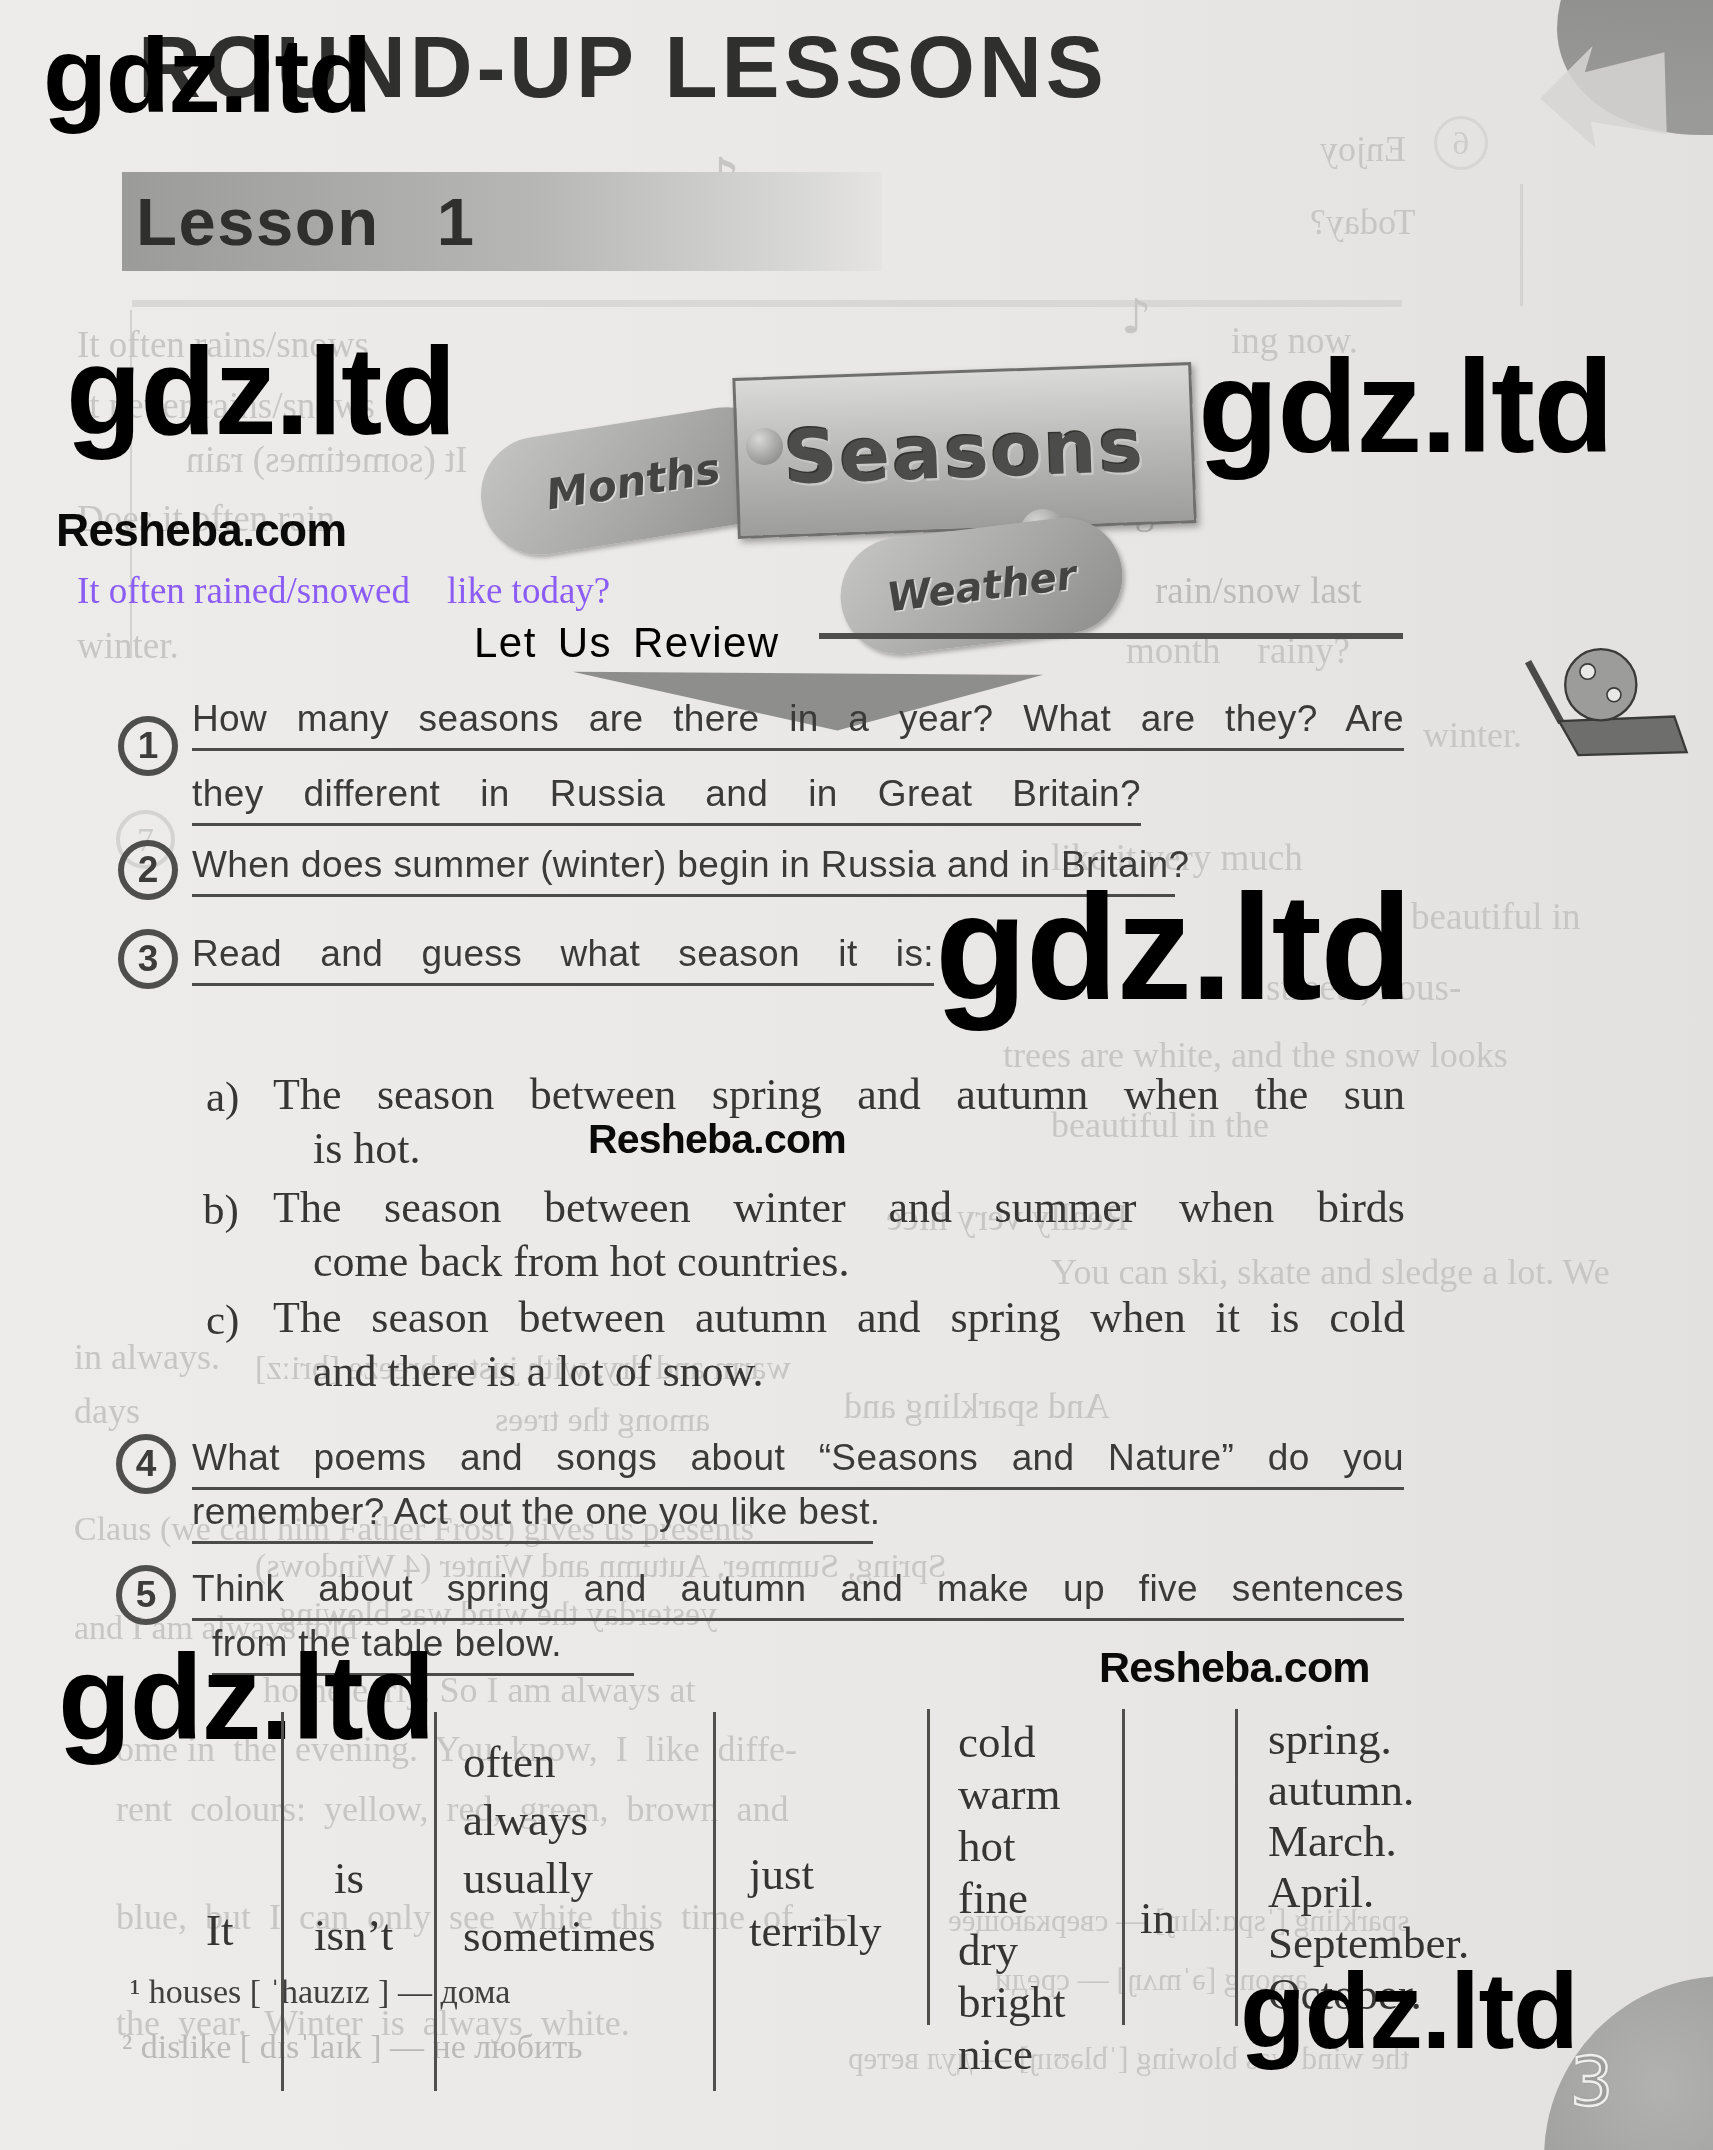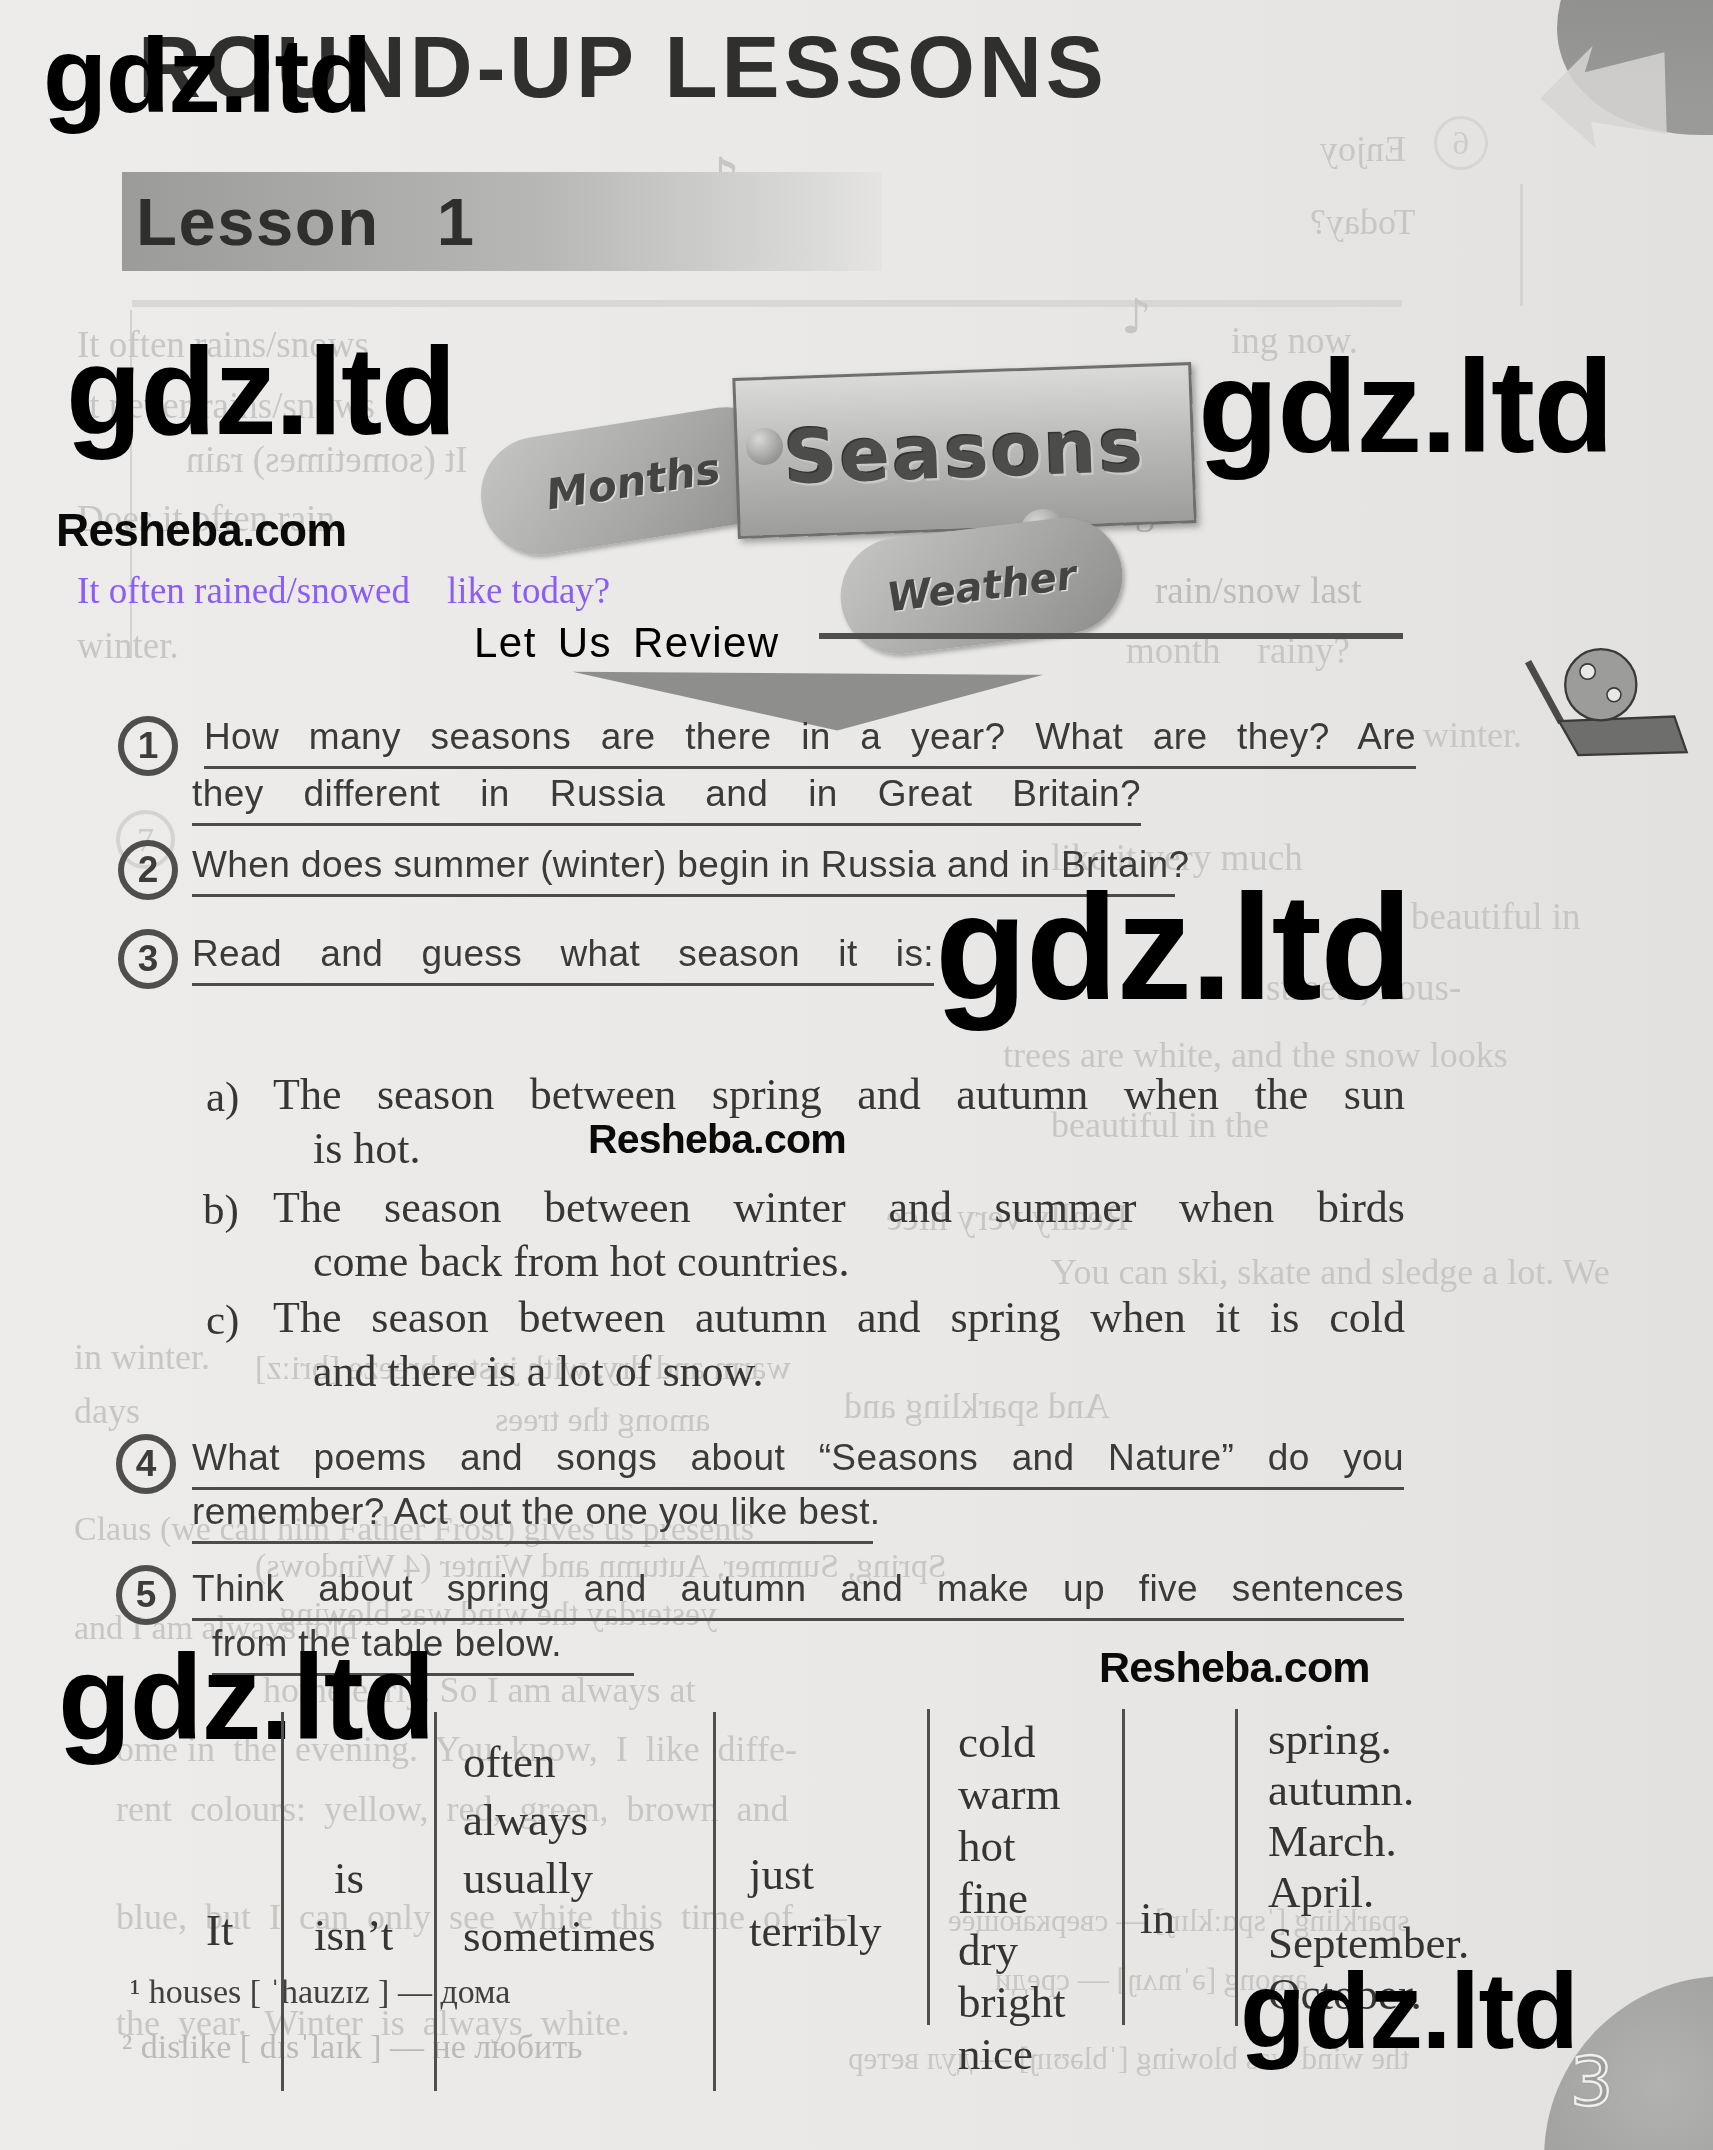--- a/index.html
+++ b/index.html
@@ -86,21 +86,21 @@
 <div class="gh" style="left:1126px;top:631px;font-size:37px;">month    rainy?</div>
 <div class="gh" style="left:1423px;top:716px;font-size:36px;">winter.</div>
 <div class="gh" style="left:1051px;top:838px;font-size:37px;">like it very much</div>
 <div class="gh" style="left:1411px;top:897px;font-size:37px;">beautiful in</div>
 <div class="gh" style="left:1266px;top:968px;font-size:37px;">streets, hous-</div>
 <div class="gh" style="left:1003px;top:1036px;font-size:36px;">trees are white, and the snow looks</div>
 <div class="gh" style="left:1051px;top:1106px;font-size:36px;">beautiful in the</div>
 <div class="gh mir" style="left:886px;top:1198px;font-size:37px;">Really very nice</div>
 <div class="gh" style="left:1051px;top:1253px;font-size:36px;">You can ski, skate and sledge a lot. We</div>
 <div class="gh mir" style="left:844px;top:1387px;font-size:36px;">And sparkling and</div>
-<div class="gh" style="left:74px;top:1338px;font-size:36px;">in winter.</div>
+<div class="gh" style="left:74px;top:1338px;font-size:36px;">in always.</div>
 <div class="gh" style="left:74px;top:1392px;font-size:36px;">days</div>
 <div class="gh mir" style="left:255px;top:1349px;font-size:34px;">warm and dry, with just a breeze [briːz]</div>
 <div class="gh mir" style="left:495px;top:1401px;font-size:34px;">among the trees</div>
 <div class="gh" style="left:74px;top:1510px;font-size:34px;">Claus (we call him Father Frost) gives us presents</div>
 <div class="gh mir" style="left:255px;top:1547px;font-size:34px;">Spring, Summer, Autumn and Winter (4 Windows)</div>
 <div class="gh mir" style="left:279px;top:1595px;font-size:34px;">yesterday the wind was blowing</div>
 <div class="gh" style="left:74px;top:1609px;font-size:34px;">and I am always told</div>
 <div class="gh" style="left:263px;top:1671px;font-size:36px;">home early. So I am always at</div>
 <div class="gh" style="left:116px;top:1730px;font-size:36px;">ome in  the  evening.  You  know,  I  like  diffe-</div>
 <div class="gh" style="left:116px;top:1790px;font-size:36px;">rent  colours:  yellow,  red,  green,  brown  and</div>
@@ -166,21 +166,21 @@
 <div class="abs" style="left:474px;top:619px;font-family:'Liberation Sans',sans-serif;font-size:42px;color:#000000;
             letter-spacing:1.5px;word-spacing:7.7px;">Let Us Review</div>
 <div class="abs" style="left:819px;top:633px;width:584px;height:6.2px;background:#4e4e4c;"></div>
 <svg class="abs" style="left:571px;top:667px;" width="476" height="66" viewBox="0 0 615 85">
   <polygon points="2,6 610,10 344,82" fill="#8e8e8c"></polygon>
 </svg>
 
 <div class="qcircle" style="left:118px;top:716px;">
     <span>1</span>
   </div>
-<div class="qline" style="left:192px;top:716px;width:1212px;margin-left:12px;">How many seasons are there in a year? What are they? Are</div>
+<div class="qline" style="left:192px;top:698px;width:1212px;">How many seasons are there in a year? What are they? Are</div>
 <div class="qline" style="left:192px;top:773px;width:949px;">they different in Russia and in Great Britain?</div>
 
 <div class="qcircle" style="left:118px;top:840px;">
     <span>2</span>
   </div>
 <div class="qline" style="left:192px;top:844px;width:983px;">When does summer (winter) begin in Russia and in Britain?</div>
 
 <div class="qcircle" style="left:118px;top:929px;">
     <span>3</span>
   </div>

